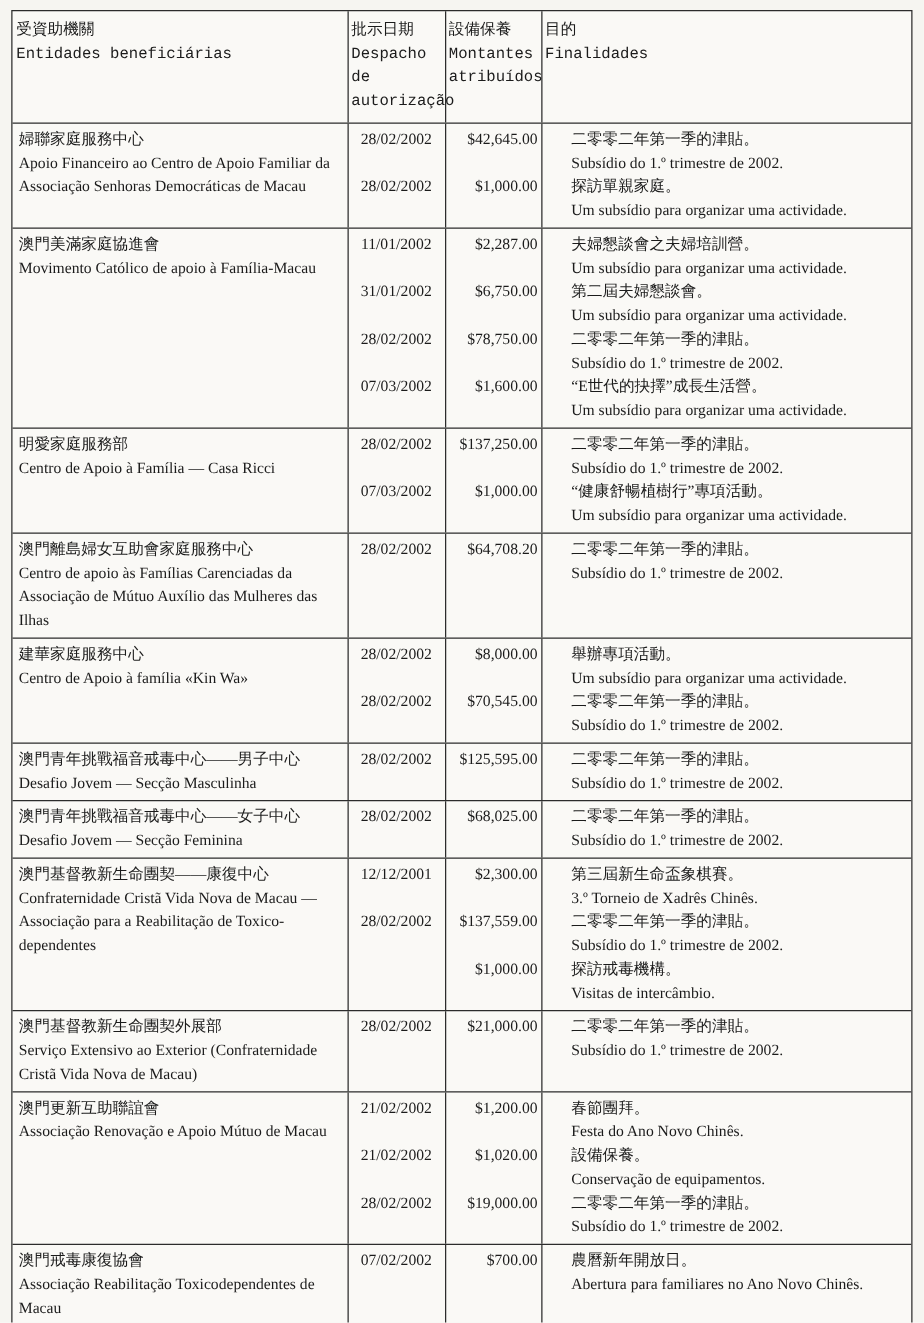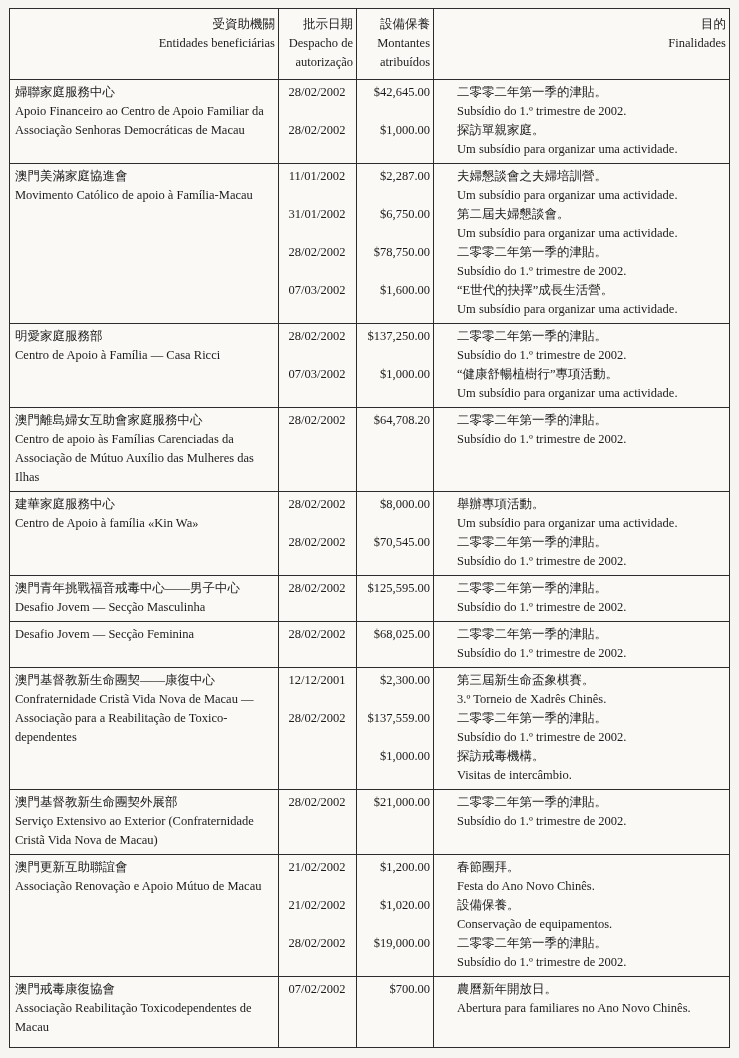--- a/index.html
+++ b/index.html
@@ -23,21 +23,21 @@
     background: #faf9f6;
   }
   .header-row { position: relative; display: flex; }
   .group-row  { position: relative; display: flex; border-top: 1px solid #2c2c2c; }
   #table-body { display: flex; flex-direction: column; flex: 1; }
   #table-body .group-row:last-child { flex: 1; }
 
   .vline { position: absolute; top: 0; bottom: 0; width: 1px; background: #2c2c2c; }
   .v1 { left: 268px; } .v2 { left: 346px; } .v3 { left: 423px; }
 
-  .hcell { text-align: right; padding: 6px 3px 7px; line-height: 19px; }
+  .hcell { text-align: left; padding: 6px 3px 7px; line-height: 19px; font-family: Liberation Mono, monospace; }
   .h-entity  { width: 268px; }
   .h-date    { width: 78px; }
   .h-amount  { width: 77px; }
   .h-purpose { flex: 1; }
 
   .entity-cell { width: 268px; padding: 3px 7px 4px 5px; line-height: 19px; }
   .grants-col  { flex: 1; display: flex; flex-direction: column; padding: 3px 0 4px; }
   .grant-row   { display: flex; }
   .date-cell   { width: 78px; text-align: center; line-height: 19px; }
   .amount-cell { width: 77px; text-align: right; padding-right: 3px; line-height: 19px; }
@@ -234,20 +234,21 @@
                 <div class="pt">Subsídio do 1.º trimestre de 2002.</div>
               </div>
             </div>
           </div>
         </div>
         <div class="group-row">
           <div class="vline v1"></div>
           <div class="vline v2"></div>
           <div class="vline v3"></div>
           <div class="entity-cell">
+            <div class="zh">澳門青年挑戰福音戒毒中心——女子中心</div>
             <div class="pt">Desafio Jovem — Secção Feminina</div>
           </div>
           <div class="grants-col">
             <div class="grant-row">
               <div class="date-cell">28/02/2002</div>
               <div class="amount-cell">$68,025.00</div>
               <div class="purpose-cell">
                 <div class="zh">二零零二年第一季的津貼。</div>
                 <div class="pt">Subsídio do 1.º trimestre de 2002.</div>
               </div>

